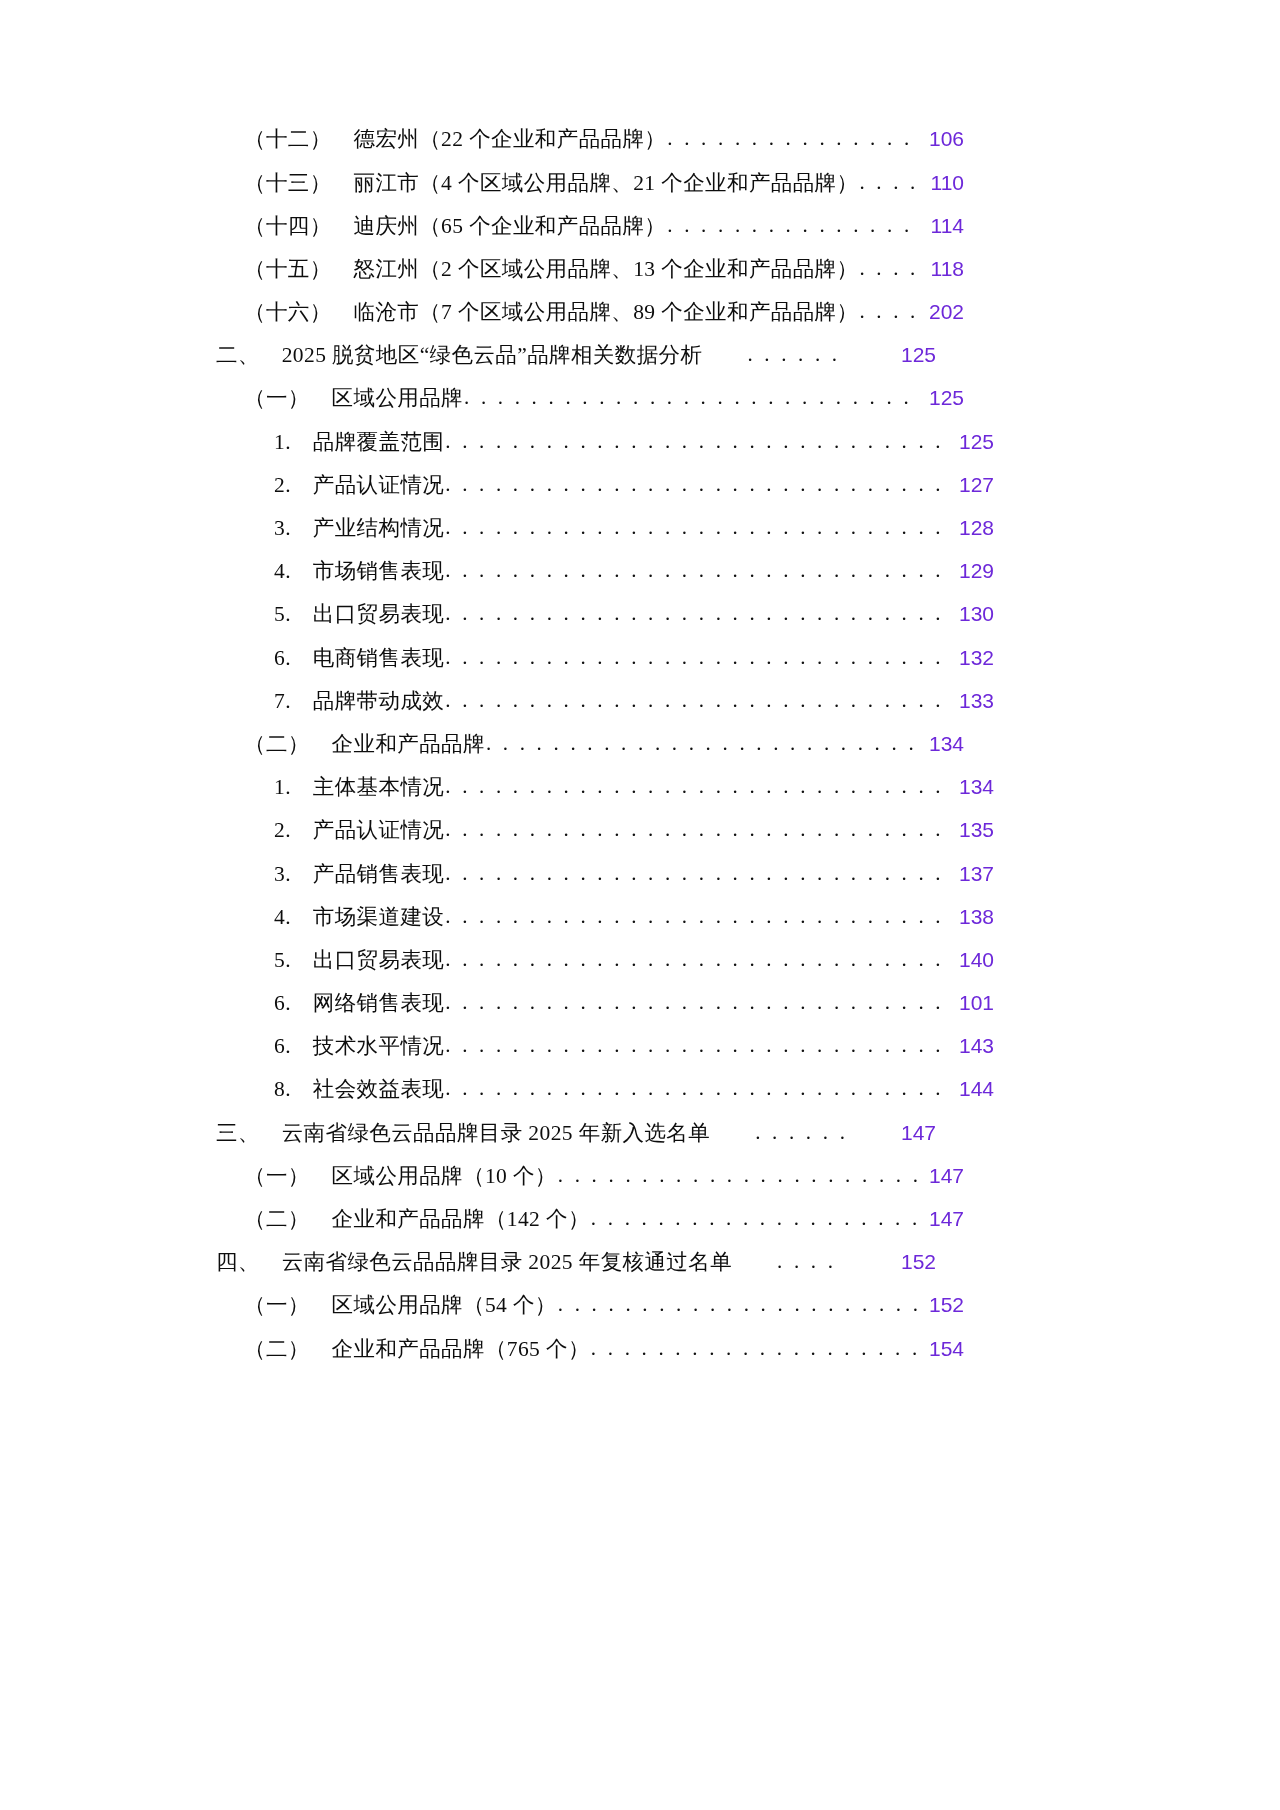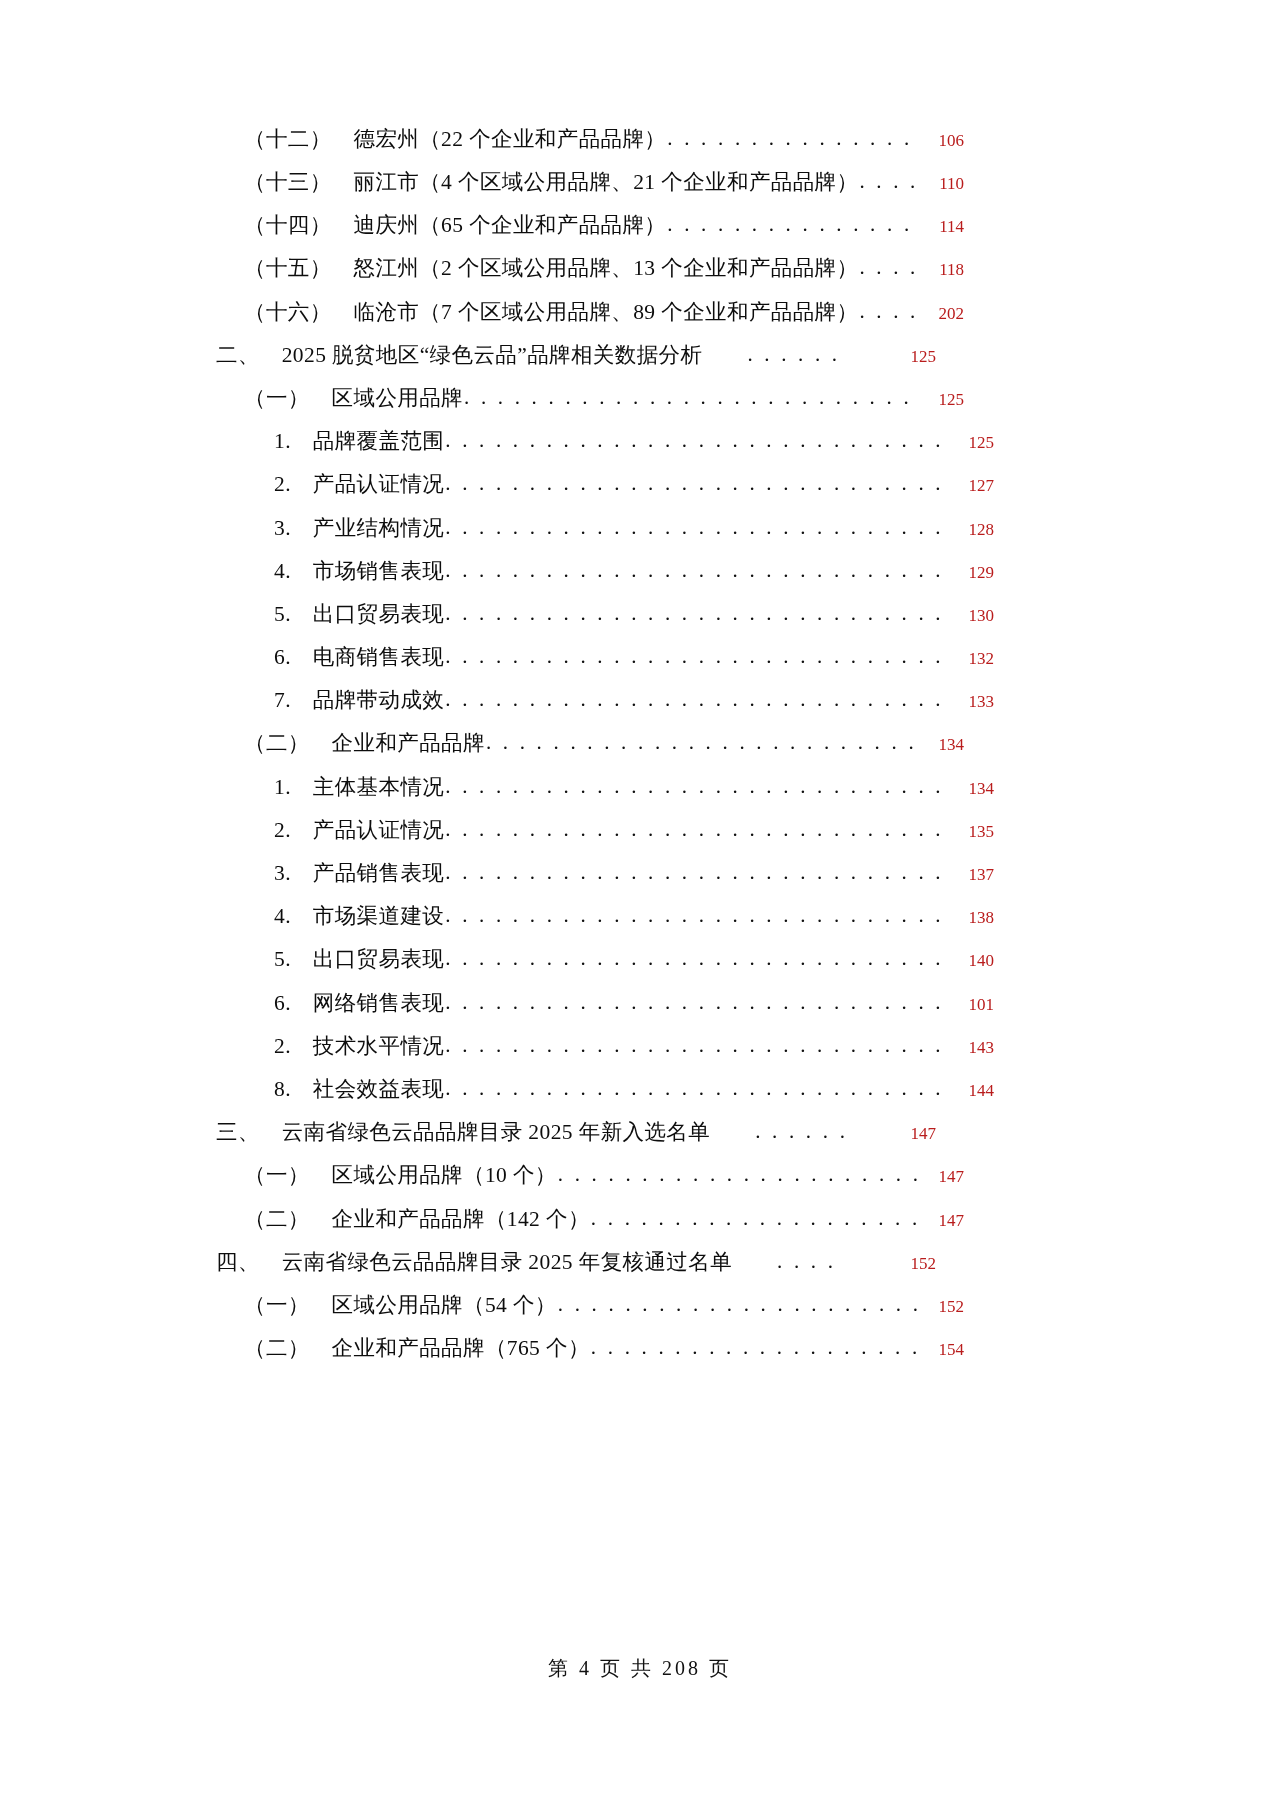--- a/index.html
+++ b/index.html
@@ -56,23 +56,23 @@
     font-size: 21px;
     letter-spacing: 3.2px;
     margin: 0 3px 0 1px;
     transform: translateY(-1px);
   }
 
   .row .pagenum {
     flex: 0 0 auto;
     text-align: right;
     min-width: 44px;
-    font-size: 17px;
-    font-family: Liberation Serif, serif;
-    color: #b91c1c;
+    font-size: 21px;
+    font-family: Liberation Sans, sans-serif;
+    color: #6d28d9;
     letter-spacing: 0px;
   }
 
   
   .lvl-h1  { padding-left: 0px; gap: 44px;   }
   .lvl-h2  { padding-left: 28px;  }
   .lvl-h3  { padding-left: 58px;  }
 
   
   .slot { height: 43.2px; display: flex; align-items: center; }
@@ -237,21 +237,21 @@
       </div>
       <div class="slot">
         <div class="row lvl-h3">
           <span class="label">6.　网络销售表现</span>
           <span class="leader">. . . . . . . . . . . . . . . . . . . . . . . . . . . . . . . . . . . . . . . . . . . . . . . . . . . . . . . . . . . . . . . . . . . . . . . . . . . . . . . . . . . . . . . . . . . . . . . . . . . . . . . . . . . . . . . . . . . . . . . . . . . . . . . . . . . . . . . . . . . . . . . . . . . . . . . . . . . . . . . . . . . . . . . . . . . . . . . . . . . . . . . . . . . . . . . . . . . . . . . .</span>
           <span class="pagenum">101</span>
         </div>
       </div>
       <div class="slot">
         <div class="row lvl-h3">
-          <span class="label">2.　技术水平情况</span>
+          <span class="label">6.　技术水平情况</span>
           <span class="leader">. . . . . . . . . . . . . . . . . . . . . . . . . . . . . . . . . . . . . . . . . . . . . . . . . . . . . . . . . . . . . . . . . . . . . . . . . . . . . . . . . . . . . . . . . . . . . . . . . . . . . . . . . . . . . . . . . . . . . . . . . . . . . . . . . . . . . . . . . . . . . . . . . . . . . . . . . . . . . . . . . . . . . . . . . . . . . . . . . . . . . . . . . . . . . . . . . . . . . . . .</span>
           <span class="pagenum">143</span>
         </div>
       </div>
       <div class="slot">
         <div class="row lvl-h3">
           <span class="label">8.　社会效益表现</span>
           <span class="leader">. . . . . . . . . . . . . . . . . . . . . . . . . . . . . . . . . . . . . . . . . . . . . . . . . . . . . . . . . . . . . . . . . . . . . . . . . . . . . . . . . . . . . . . . . . . . . . . . . . . . . . . . . . . . . . . . . . . . . . . . . . . . . . . . . . . . . . . . . . . . . . . . . . . . . . . . . . . . . . . . . . . . . . . . . . . . . . . . . . . . . . . . . . . . . . . . . . . . . . . .</span>
           <span class="pagenum">144</span>
         </div>
@@ -293,15 +293,14 @@
       </div>
       <div class="slot">
         <div class="row lvl-h2">
           <span class="label">（二）　企业和产品品牌（765 个）</span>
           <span class="leader">. . . . . . . . . . . . . . . . . . . . . . . . . . . . . . . . . . . . . . . . . . . . . . . . . . . . . . . . . . . . . . . . . . . . . . . . . . . . . . . . . . . . . . . . . . . . . . . . . . . . . . . . . . . . . . . . . . . . . . . . . . . . . . . . . . . . . . . . . . . . . . . . . . . . . . . . . . . . . . . . . . . . . . . . . . . . . . . . . . . . . . . . . . . . . . . . . . . . . . . .</span>
           <span class="pagenum">154</span>
         </div>
       </div>
     </div>
 
-  <div class="footer">第 4 页 共 208 页</div>
 
 </div>
 
 </body></html>

